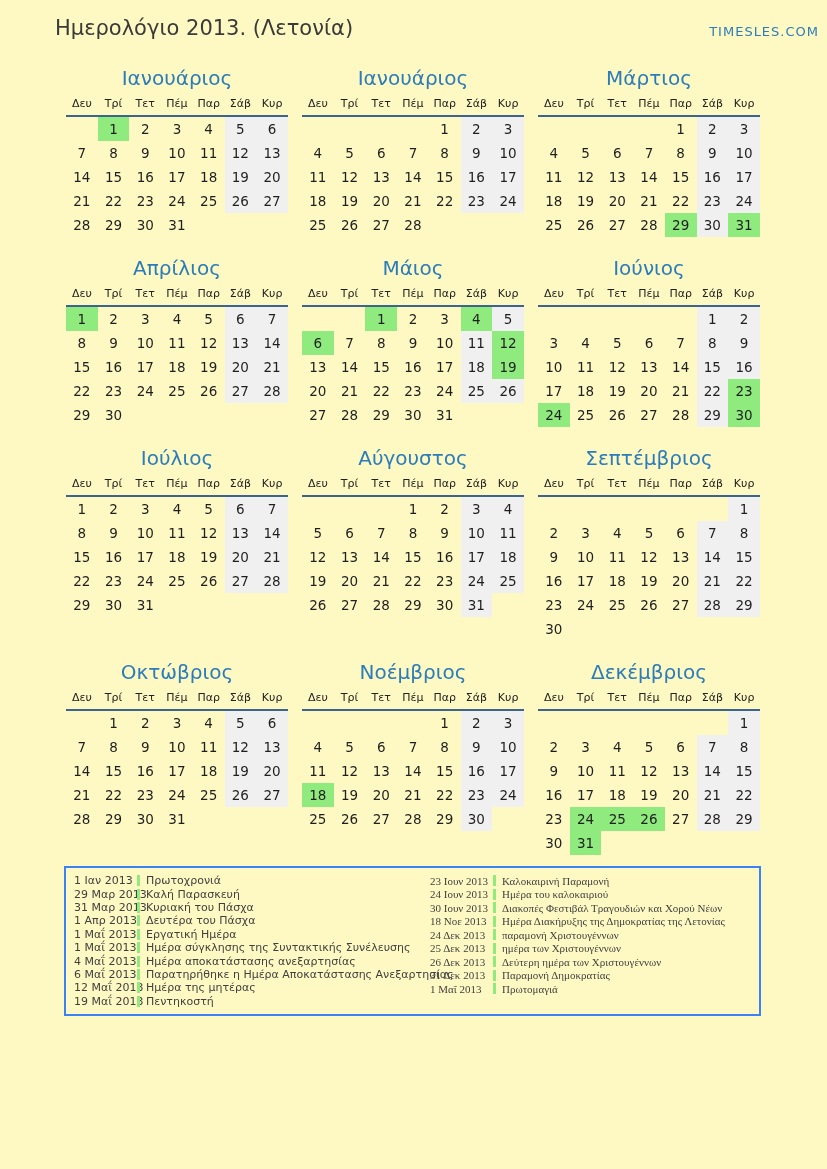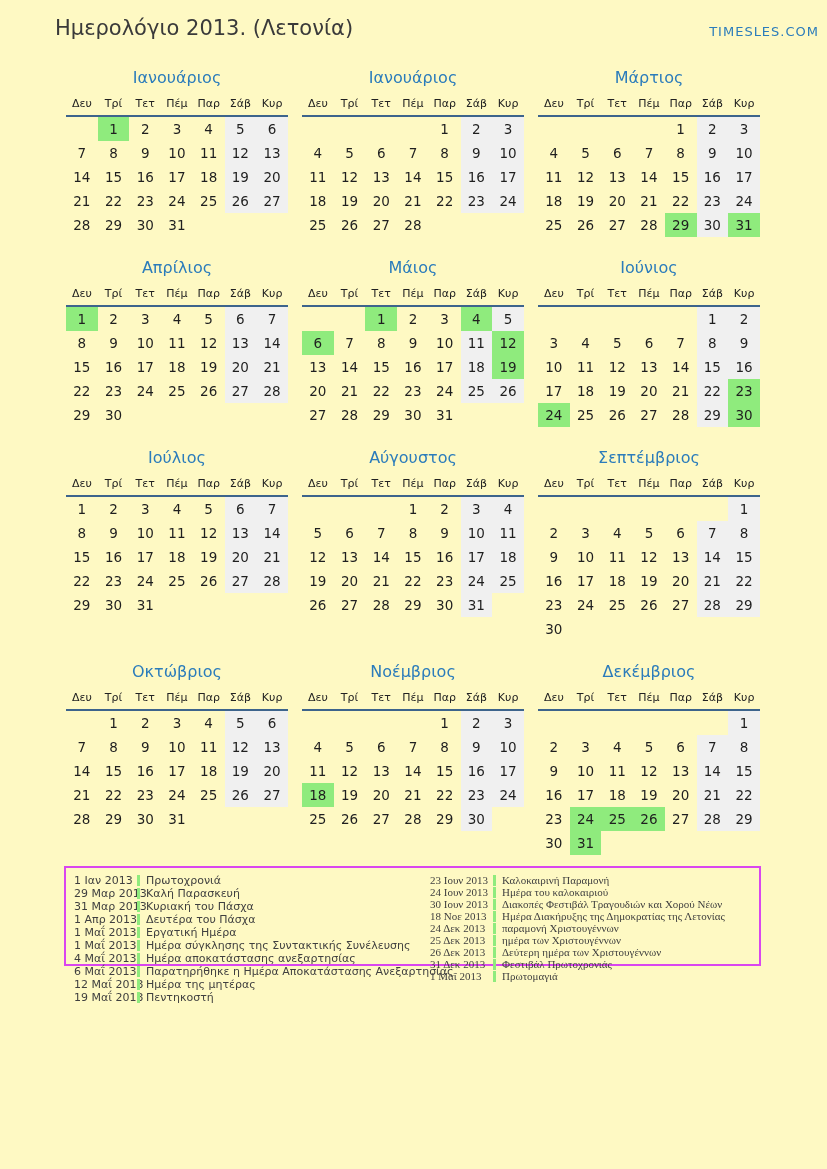--- a/index.html
+++ b/index.html
@@ -9,32 +9,32 @@
   
   .page-title{position:absolute;left:55px;top:16px;font-size:21px;color:#3a3a3a;}
   .site-link{position:absolute;right:48px;top:24px;font-size:13px;color:#2b7cbb;
              letter-spacing:1px;text-decoration:none;cursor:pointer;}
 
   
   .months-grid{position:absolute;left:66px;top:68px;width:694px;
                display:grid;grid-template-columns:repeat(3,222px);
                column-gap:14px;row-gap:21px;align-items:start;}
   .month{width:222px;}
-  .month-title{display:block;text-align:center;color:#2b7cbb;font-size:16px;
+  .month-title{display:block;text-align:center;color:#2b7cbb;font-size:20px;
                line-height:20px;margin-bottom:6px;}
   table.cal{border-collapse:collapse;table-layout:fixed;width:222px;}
   table.cal th{font-size:11px;font-weight:400;color:#222;text-align:center;
                height:18px;padding:0 0 3px 0;border-bottom:2px solid #3d648c;}
   table.cal td{height:24px;text-align:center;font-size:13.5px;padding:0;color:#1f1f1f;}
   td.weekend{background:#f0f0f0;}
   td.holiday{background:#8feb7d;}
 
   
-  .legend{position:absolute;left:64px;top:866px;width:697px;height:100px;
-          border:2px solid #d946ef;box-sizing:border-box;padding:6px 8px;
+  .legend{position:absolute;left:64px;top:866px;width:697px;height:150px;
+          border:2px solid #3b82f6;box-sizing:border-box;padding:6px 8px;
           display:flex;flex-direction:row;}
   .legend-col{display:flex;flex-direction:column;}
   .legend-col.left{width:356px;}
   .legend-col.right{width:330px;font-family:Liberation Serif, serif;}
   .legend-entry{display:flex;align-items:center;height:13.5px;font-size:11px;color:#3f3f3f;}
   .lg-date{width:63px;flex:0 0 63px;white-space:nowrap;}
   .lg-tick{flex:0 0 3px;width:3px;height:11px;background:#8feb7d;margin-right:6px;}
   .lg-label{white-space:nowrap;}
 </style>
 </head>
@@ -906,21 +906,21 @@
           <span class="lg-label">ημέρα των Χριστουγέννων</span>
         </div>
         <div class="legend-entry">
           <span class="lg-date">26 Δεκ 2013</span>
           <span class="lg-tick"></span>
           <span class="lg-label">Δεύτερη ημέρα των Χριστουγέννων</span>
         </div>
         <div class="legend-entry">
           <span class="lg-date">31 Δεκ 2013</span>
           <span class="lg-tick"></span>
-          <span class="lg-label">Φεστιβάλ Πρωτοχρονιάς</span>
+          <span class="lg-label">Παραμονή Δημοκρατίας</span>
         </div>
         <div class="legend-entry">
           <span class="lg-date">1 Μαΐ 2013</span>
           <span class="lg-tick"></span>
           <span class="lg-label">Πρωτομαγιά</span>
         </div>
       </div>
   </div>
 </div>
 

